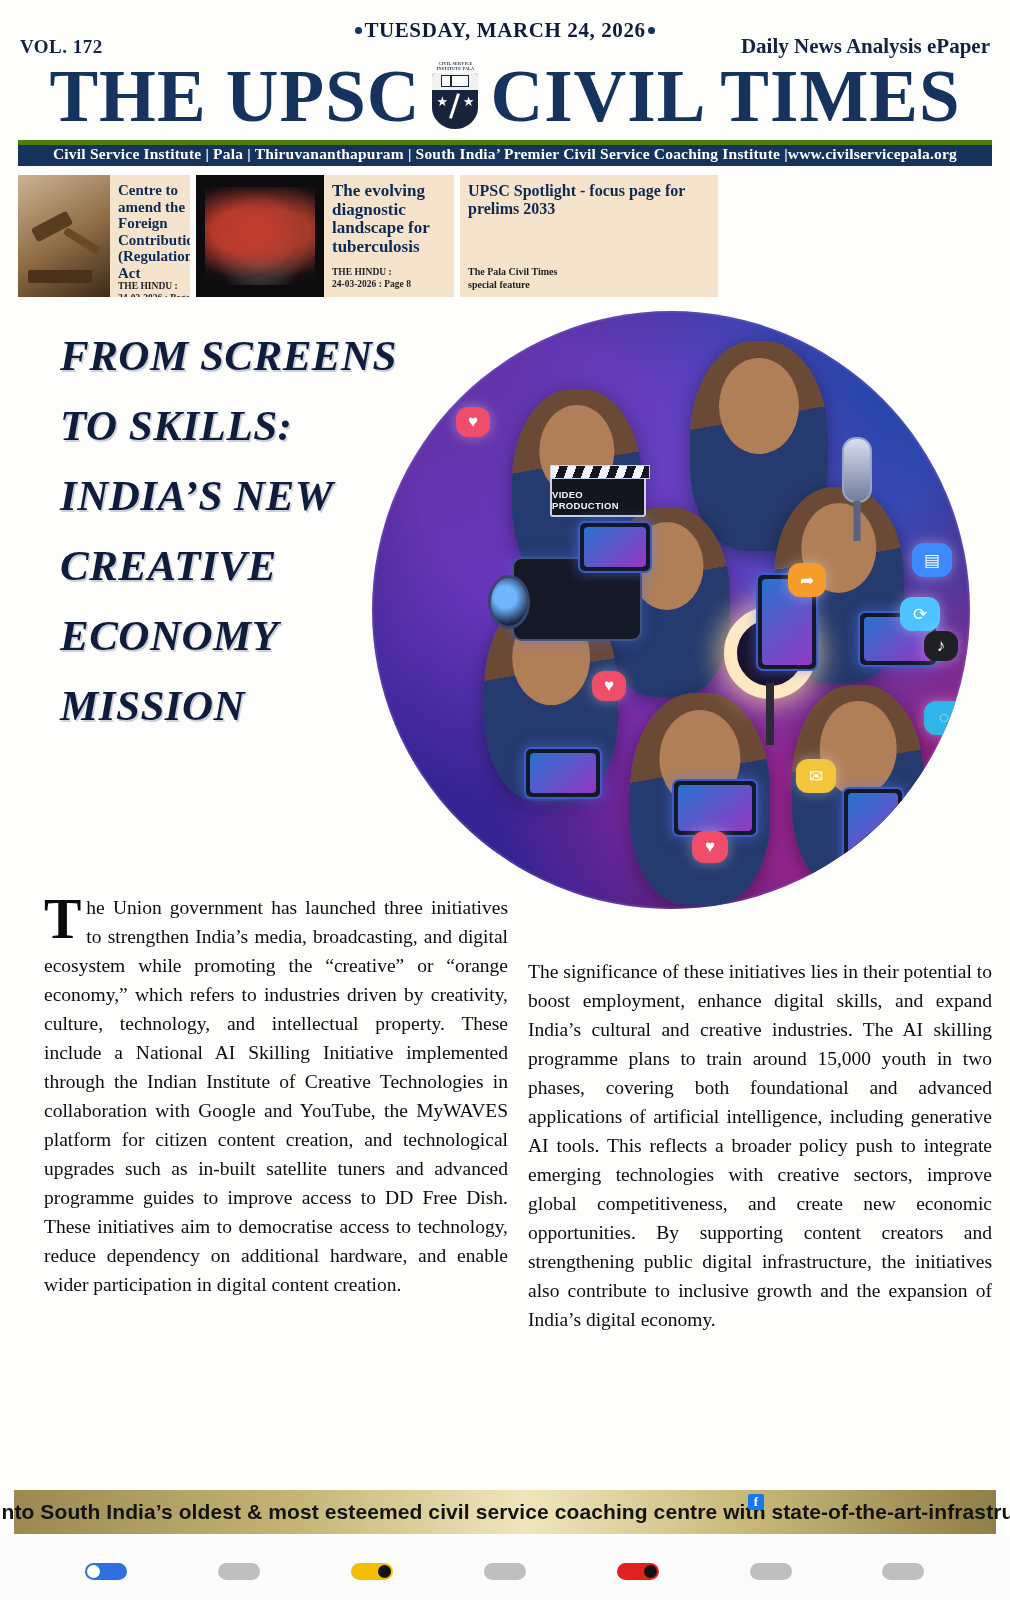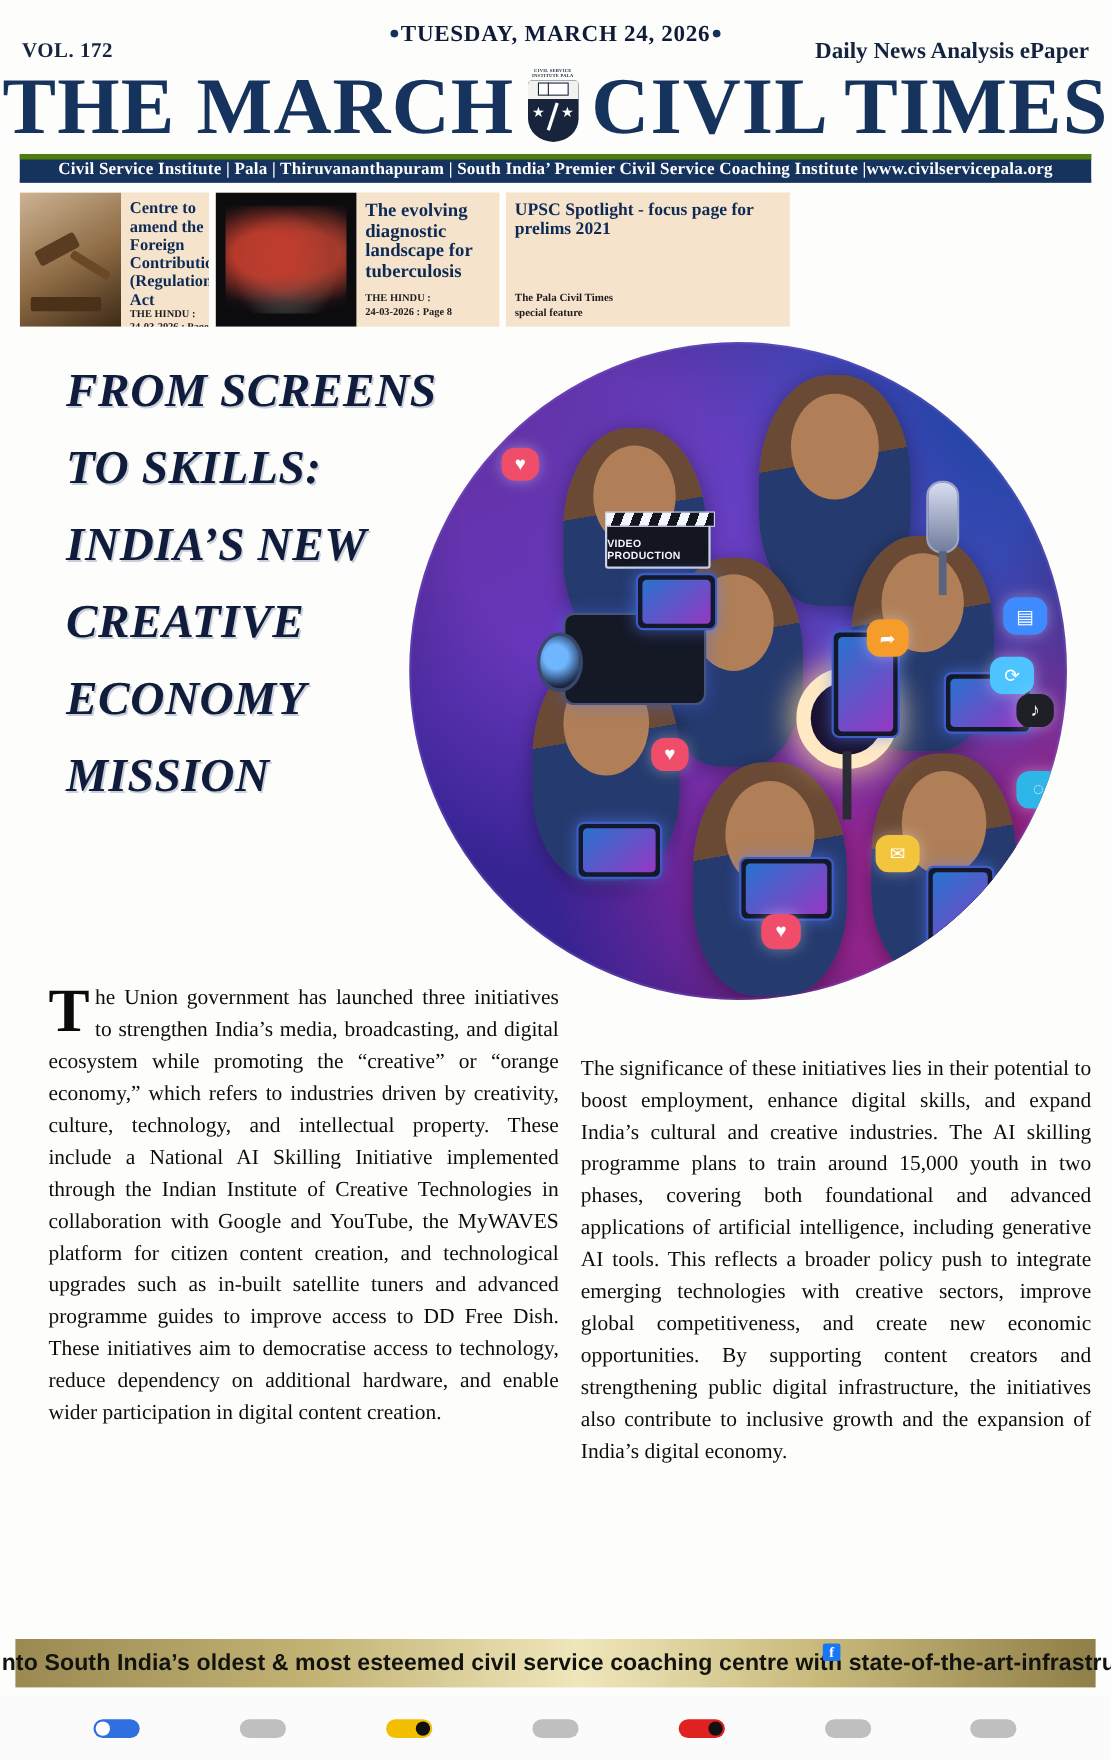--- a/index.html
+++ b/index.html
@@ -491,21 +491,21 @@
     <span class="date-text">TUESDAY, MARCH 24, 2026</span>
     <span class="dot"></span>
   </div>
 
   <div class="vol-row">
     <div class="vol">VOL. 172</div>
     <div class="epaper">Daily News Analysis ePaper</div>
   </div>
 
   <div class="title-row">
-    <div class="title-text">THE MARCH</div>
+    <div class="title-text">THE UPSC</div>
     <div class="crest">
       <div class="topcap">CIVIL SERVICE INSTITUTE PALA</div>
       <div class="shield">
         <div class="band"></div>
         <div class="book"></div>
         <div class="bookline"></div>
         <div class="star s1">★</div>
         <div class="star s2">★</div>
         <div class="pen"></div>
       </div>
@@ -543,21 +543,21 @@
         <div class="t-src">
           <div>THE HINDU :</div>
           <div>24-03-2026 : Page 8</div>
         </div>
       </div>
     </div>
 
 
     <div class="teaser t4">
       <div class="tz">
-        <div class="t-head">UPSC Spotlight - focus page for prelims 2021</div>
+        <div class="t-head">UPSC Spotlight - focus page for prelims 2033</div>
         <div class="t-src">
           <div>The Pala Civil Times</div>
           <div>special feature</div>
         </div>
       </div>
     </div>
 
   </div>
 
   <div class="lead">

